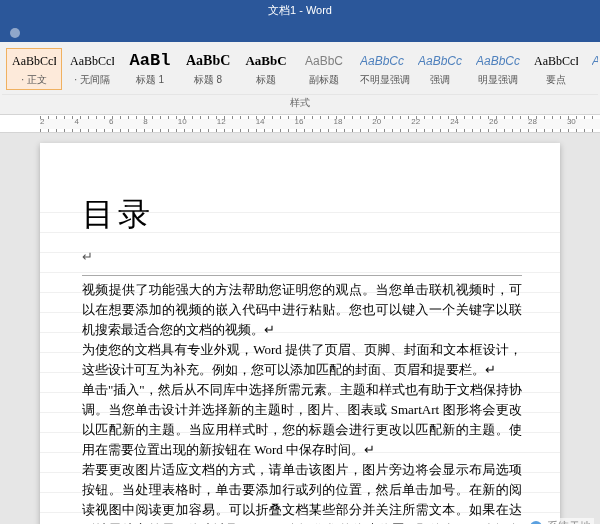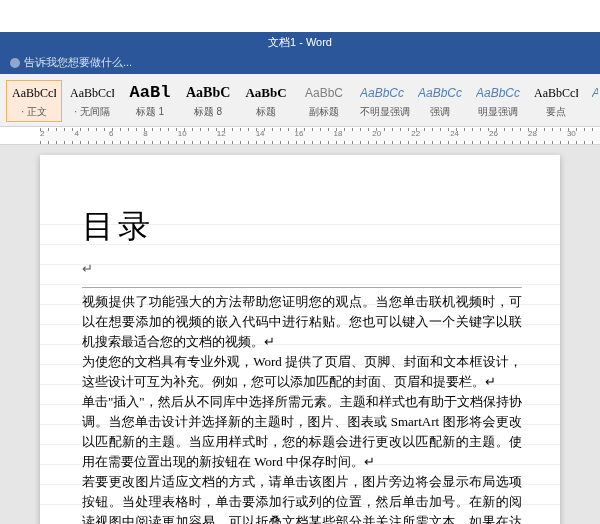--- a/index.html
+++ b/index.html
@@ -1,18 +1,18 @@
 <!DOCTYPE html>
 <html><head>
 <meta charset="utf-8">
 <style>
   * { margin: 0; padding: 0; box-sizing: border-box; }
   body { font-family: "Microsoft YaHei", "SimSun", sans-serif; font-size: 12px; background: #fff; width: 600px; height: 524px; overflow: hidden; position: relative; }
   
-  .titlebar { background: #2b579a; color: #fff; height: 20px; display: flex; align-items: center; justify-content: center; font-size: 11px; position: relative; margin-top: 32px; }
+  .titlebar { background: #2b579a; color: #fff; height: 20px; display: flex; align-items: center; justify-content: center; font-size: 11px; position: relative; }
   .titlebar .title { color: #fff; }
   
   .tabs { background: #2b579a; height: 22px; display: flex; align-items: flex-end; padding-left: 2px; color: #fff; font-size: 11px; }
   .tabs .tab { padding: 4px 10px 3px; cursor: pointer; }
   .tabs .tell { padding: 4px 8px; display: flex; align-items: center; gap: 4px; opacity: 0.8; }
   .tabs .tell .bulb { width: 10px; height: 10px; background: #fff; border-radius: 50%; display: inline-block; opacity: 0.6; }
   
   .ribbon { background: #f1f1f1; border-bottom: 1px solid #d4d4d4; padding: 4px 2px 2px; }
   .styles-row { display: flex; gap: 2px; padding: 2px 4px; overflow: hidden; }
   .style-item { border: 1px solid transparent; padding: 3px 5px 2px; text-align: center; min-width: 56px; cursor: pointer; }
@@ -48,21 +48,20 @@
 </head>
 <body>
 
 <div class="titlebar">
   <span class="title">文档1 - Word</span>
 </div>
 
 <div class="tabs">
   <div class="tell">
     <span class="bulb"></span>
-    <span>告诉我您想要做什么...</span>
   </div>
 </div>
 
 <div class="ribbon">
   <div class="styles-row" id="styles-row">
       <div class="style-item selected">
         <div class="style-preview sp-normal">AaBbCcD</div>
         <div class="style-label">· 正文</div>
       </div>
       <div class="style-item">
@@ -99,20 +98,21 @@
       </div>
       <div class="style-item">
         <div class="style-preview sp-normal">AaBbCcD</div>
         <div class="style-label">要点</div>
       </div>
       <div class="style-item">
         <div class="style-preview sp-blue sp-ital">AaBbCcD</div>
         <div class="style-label">引用</div>
       </div>
     </div>
+  <div class="group-label">样式</div>
 </div>
 
 <div class="ruler">
   <div class="scale"></div>
   <div class="nums" id="ruler-nums">
       <span>2</span>
       <span>4</span>
       <span>6</span>
       <span>8</span>
       <span>10</span>

